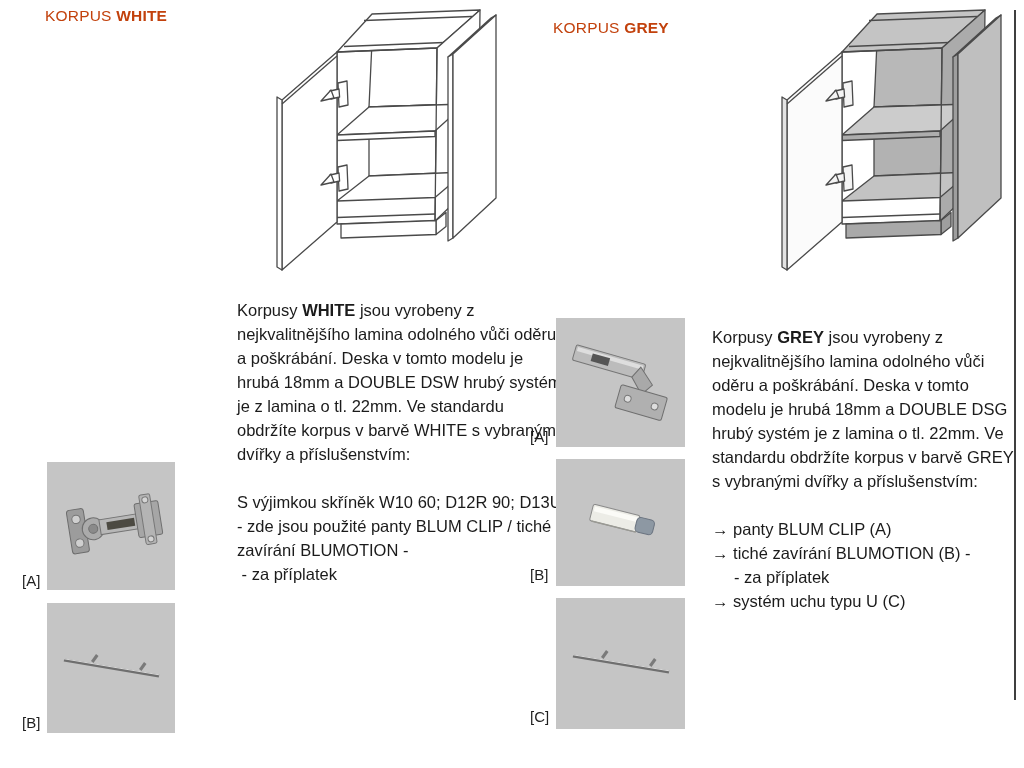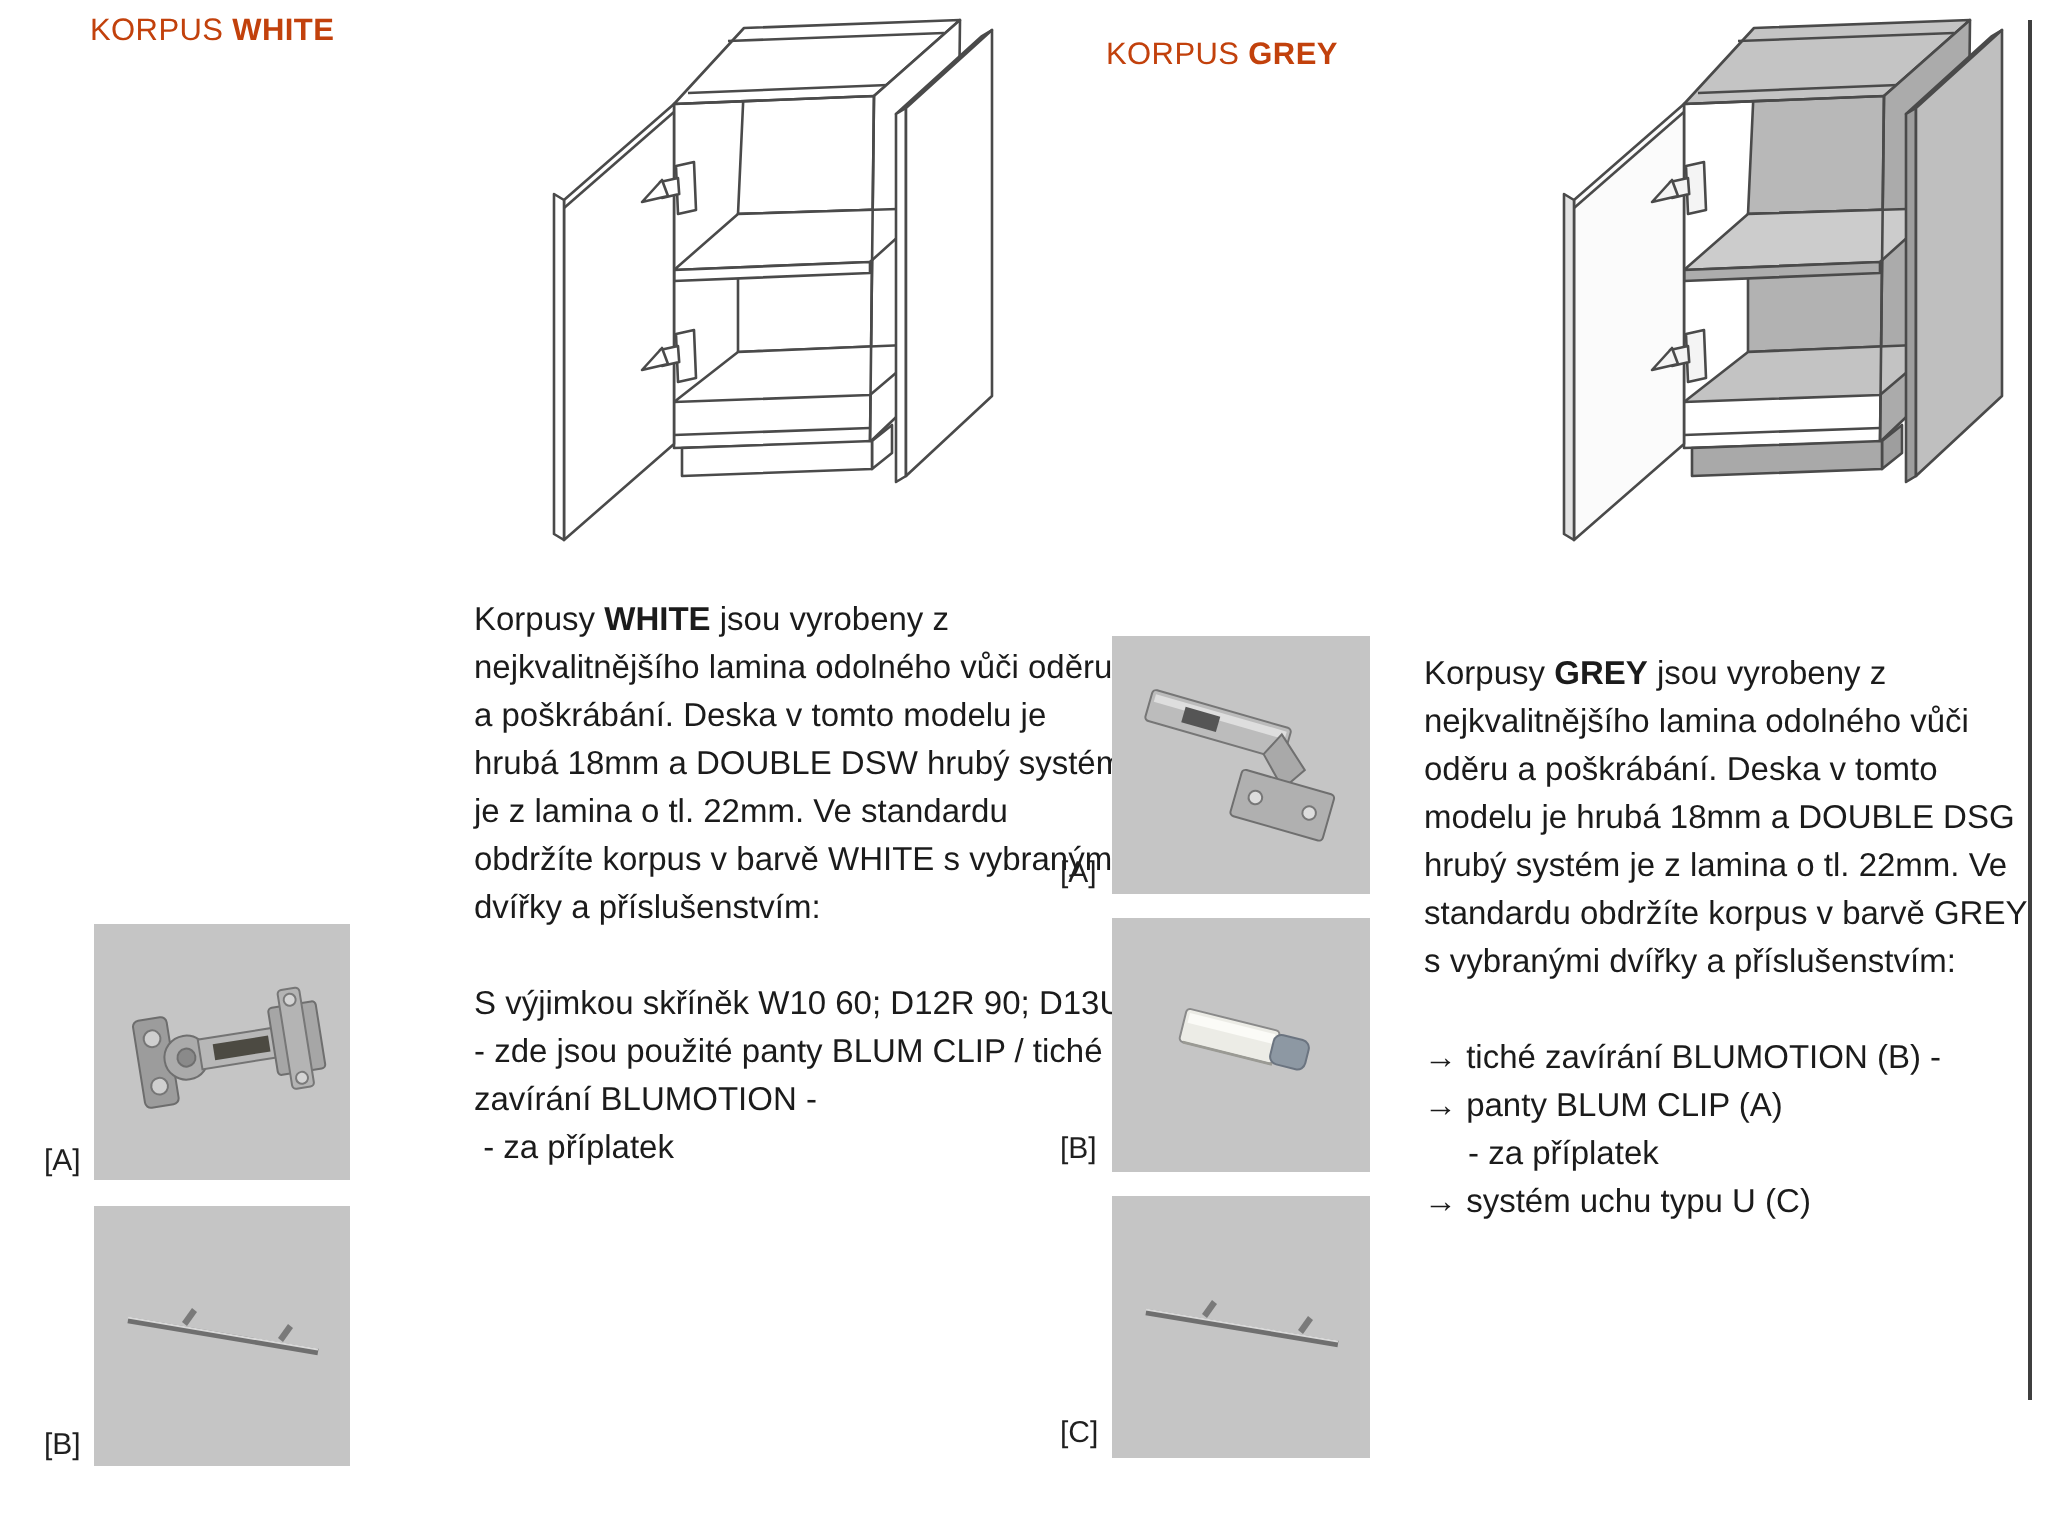--- a/index.html
+++ b/index.html
@@ -184,22 +184,22 @@
       <line x1="17" y1="58" x2="113" y2="74" stroke="#6f6f6f" stroke-width="3.2"></line>
       <line x1="17" y1="56.8" x2="113" y2="72.8" stroke="#d9d9d9" stroke-width="1"></line>
       <path d="M45,59 l5,-7 l2.5,2 l-5,7 z" fill="#7a7a7a"></path>
       <path d="M93,67 l5,-7 l2.5,2 l-5,7 z" fill="#7a7a7a"></path>
     </svg>
   </div>
   <div class="abs tag" style="left:530px;top:708px;">[C]</div>
 
   <div class="abs desc" style="left:712px;top:305px;width:302px;margin-top:20px;"><span>Korpusy </span><span class="emph">GREY</span><span> jsou vyrobeny z nejkvalitnějšího lamina odolného vůči oděru a poškrábání. Deska v tomto modelu je hrubá 18mm a DOUBLE DSG hrubý systém je z lamina o tl. 22mm. Ve standardu obdržíte korpus v barvě GREY s vybranými dvířky a příslušenstvím:</span>
     <div class="features">
+      <div class="feat">→ panty BLUM CLIP (A)</div>
       <div class="feat">→ tiché zavírání BLUMOTION (B) -</div>
-      <div class="feat">→ panty BLUM CLIP (A)</div>
       <div class="feat indent">- za příplatek</div>
       <div class="feat">→ systém uchu typu U (C)</div>
     </div>
   </div>
 
 </div>
 
 <div class="abs divider" style="left:1014px;top:10px;height:690px;"></div>
 
 </body></html>

